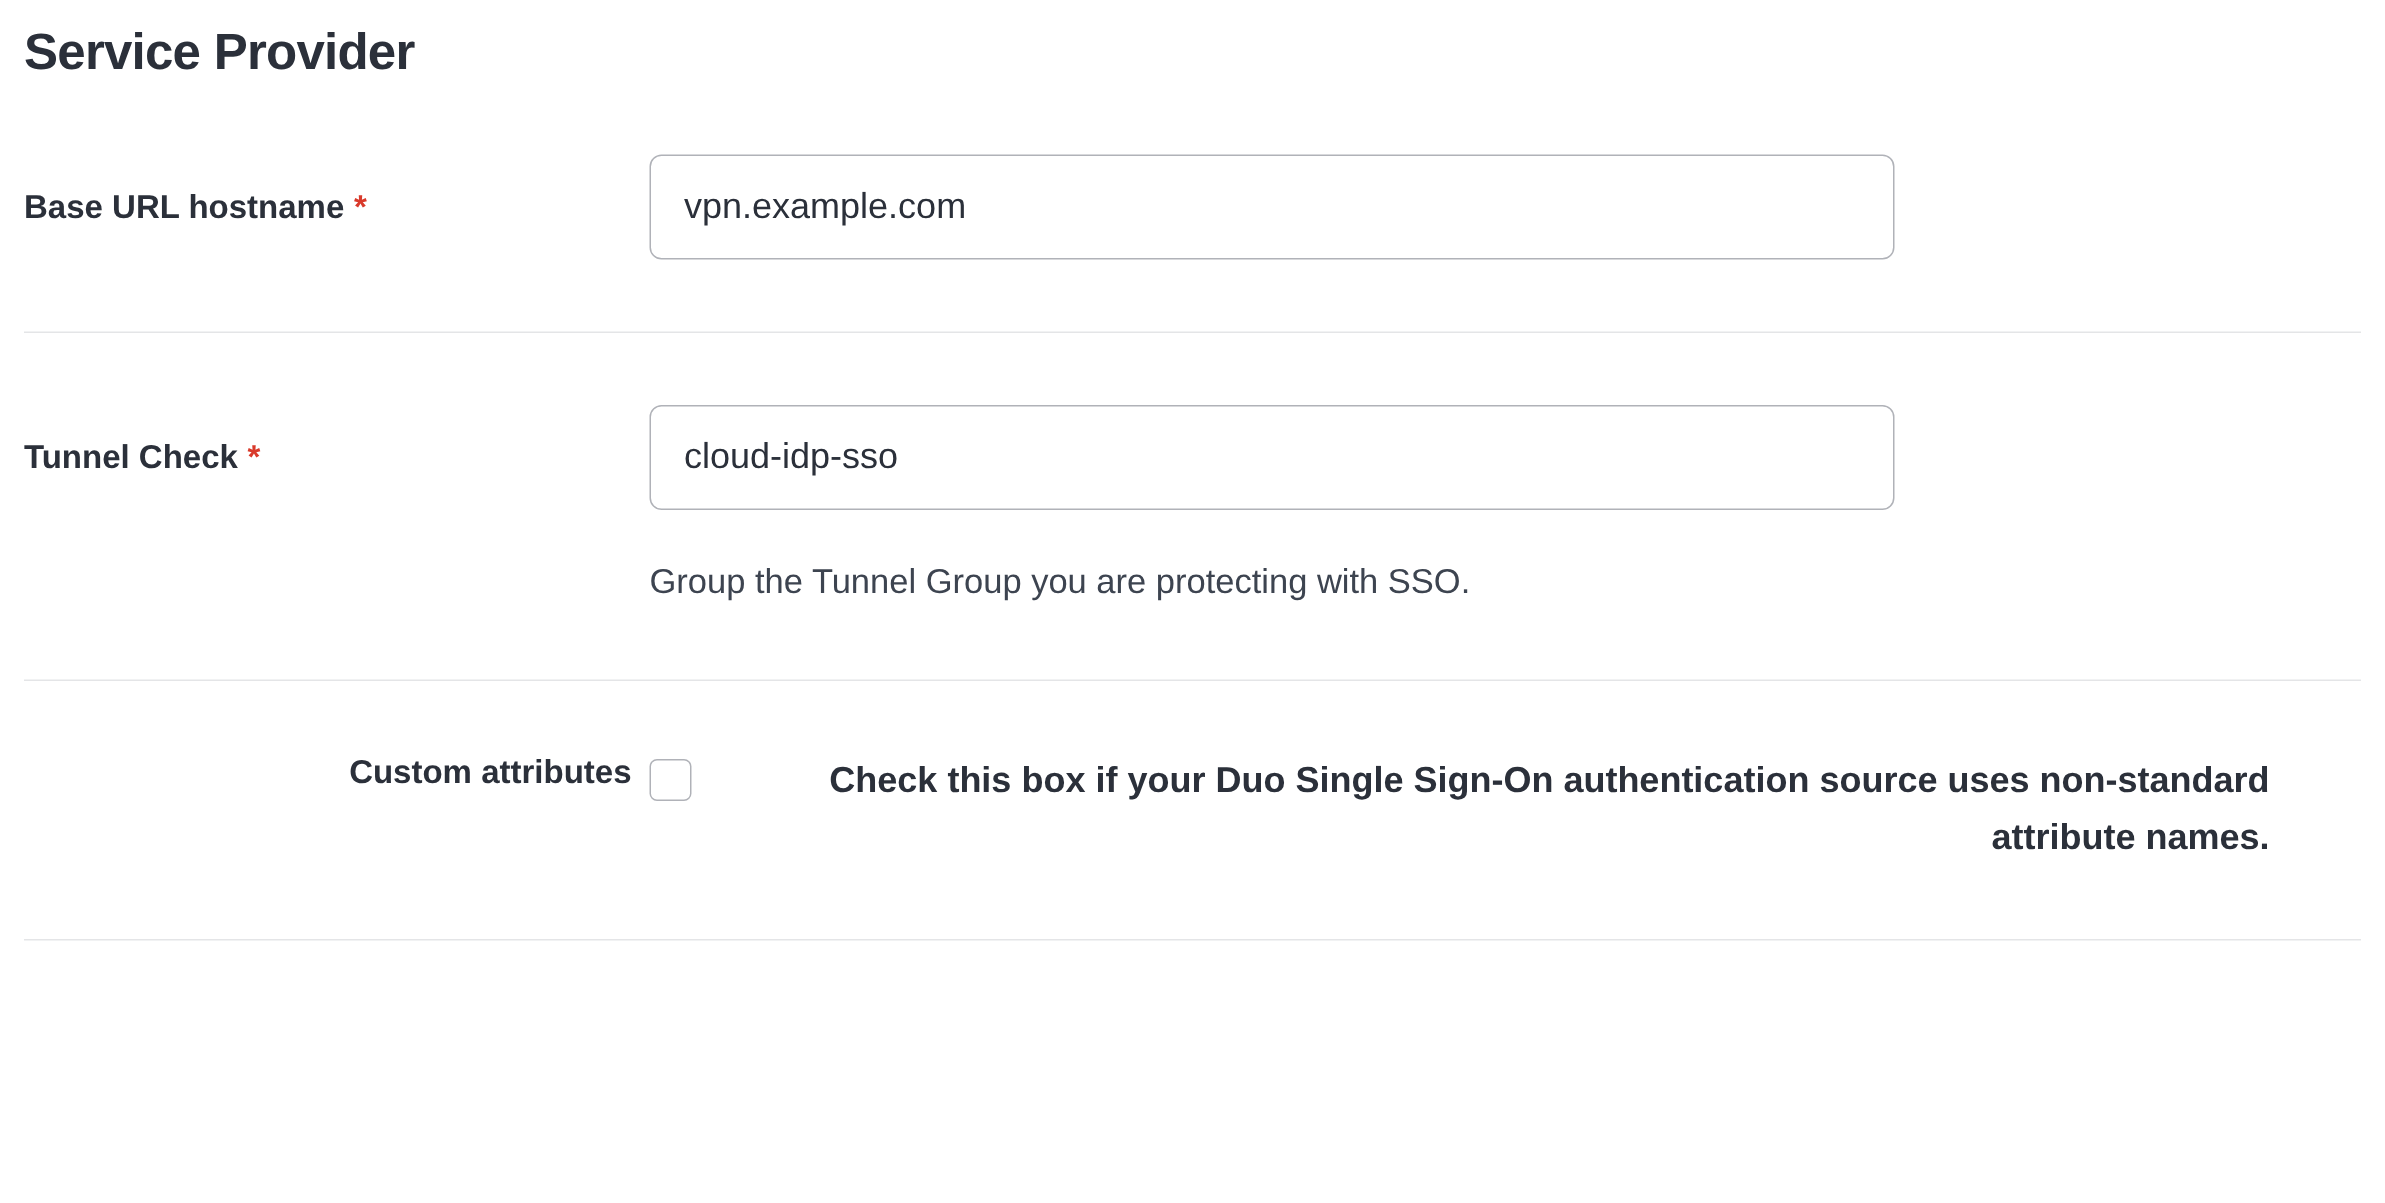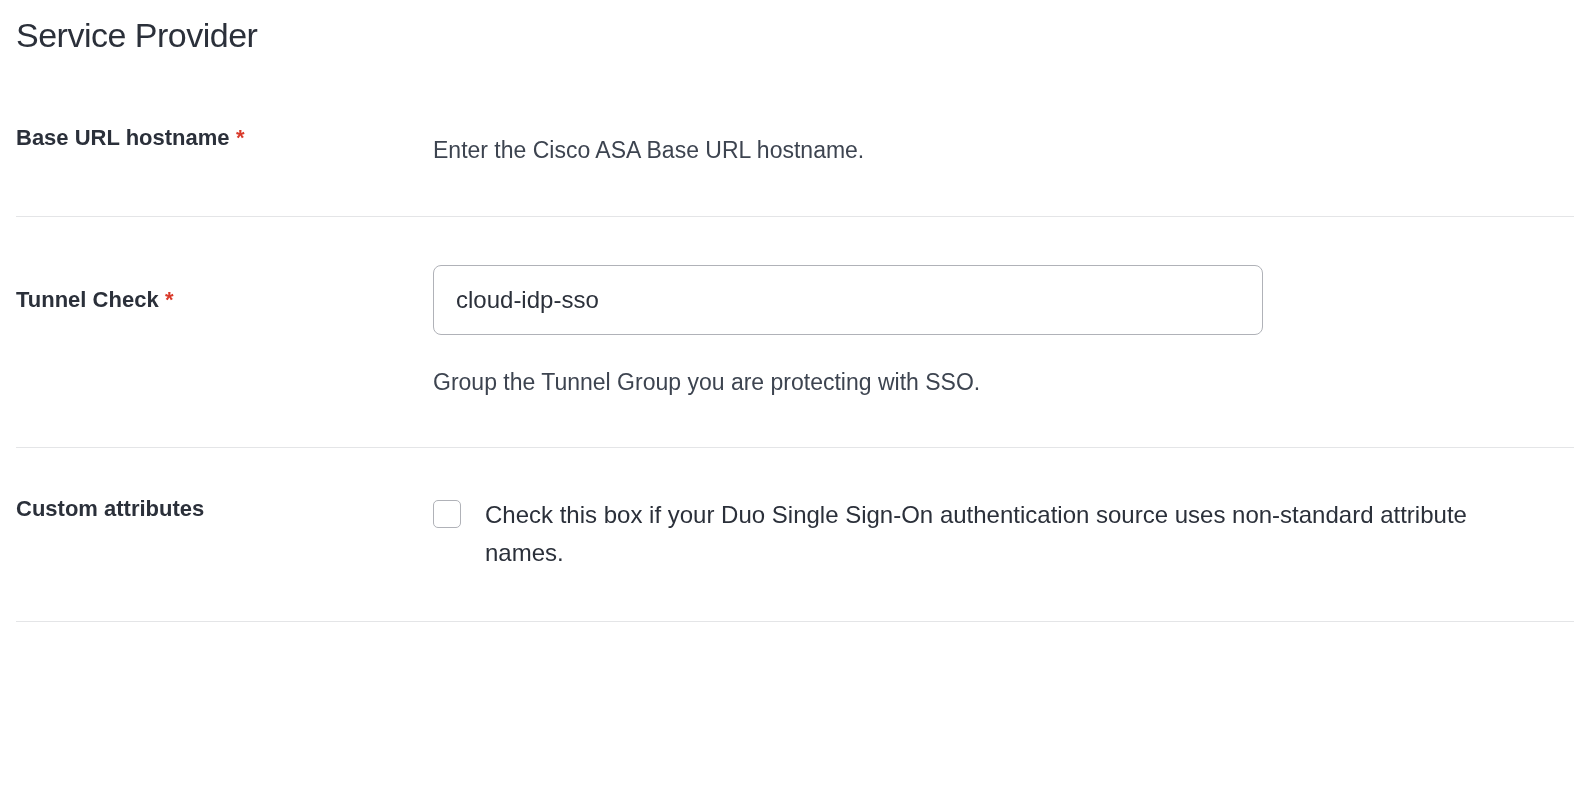--- a/index.html
+++ b/index.html
@@ -8,35 +8,36 @@
       box-sizing: border-box;
     }
     body {
       font-family: -apple-system, BlinkMacSystemFont, "Segoe UI", Helvetica, Arial, sans-serif;
       background: #ffffff;
       padding: 16px;
       color: #2b303a;
     }
     .section-title {
       font-size: 34px;
-      font-weight: 400;
+      font-weight: 700;
       color: #2b303a;
       margin-bottom: 48px;
       letter-spacing: -0.5px;
     }
     .form-row {
       display: flex;
       align-items: flex-start;
       padding-bottom: 48px;
       border-bottom: 1px solid #e4e5e7;
       margin-bottom: 48px;
       gap: 12px;
     }
     .form-row:last-of-type {
       margin-bottom: 0;
+      text-align: right;
     }
     .label-col {
       width: 405px;
       flex-shrink: 0;
       padding-top: 22px;
     }
     .label-col.no-offset {
       padding-top: 0;
     }
     .field-label {
@@ -66,20 +67,21 @@
     }
     .help-text {
       font-size: 23px;
       color: #3d4450;
       margin-top: 30px;
       line-height: 1.5;
     }
     .checkbox-row {
       display: flex;
       align-items: flex-start;
+      font-weight: bold;
     }
     .checkbox {
       width: 28px;
       height: 28px;
       border: 1.5px solid #b0b2b8;
       border-radius: 5px;
       margin-right: 24px;
       margin-top: 4px;
       flex-shrink: 0;
       cursor: pointer;
@@ -100,21 +102,21 @@
 <body>
 
 <h2 class="section-title">Service Provider</h2>
 
 <div class="form-row">
   <div class="label-col">
     <span class="field-label">Base URL hostname</span>
     <span class="required-asterisk">*</span>
   </div>
   <div class="input-col">
-    <div class="help-text">Enter the Cisco ASA Base URL hostname.</div>
+    <input type="text" class="text-input" value="vpn.example.com" style="">
   </div>
 </div>
 
 <div class="form-row">
   <div class="label-col">
     <span class="field-label">Tunnel Check</span>
     <span class="required-asterisk">*</span>
   </div>
   <div class="input-col">
     <input type="text" class="text-input" value="cloud-idp-sso" style="">

